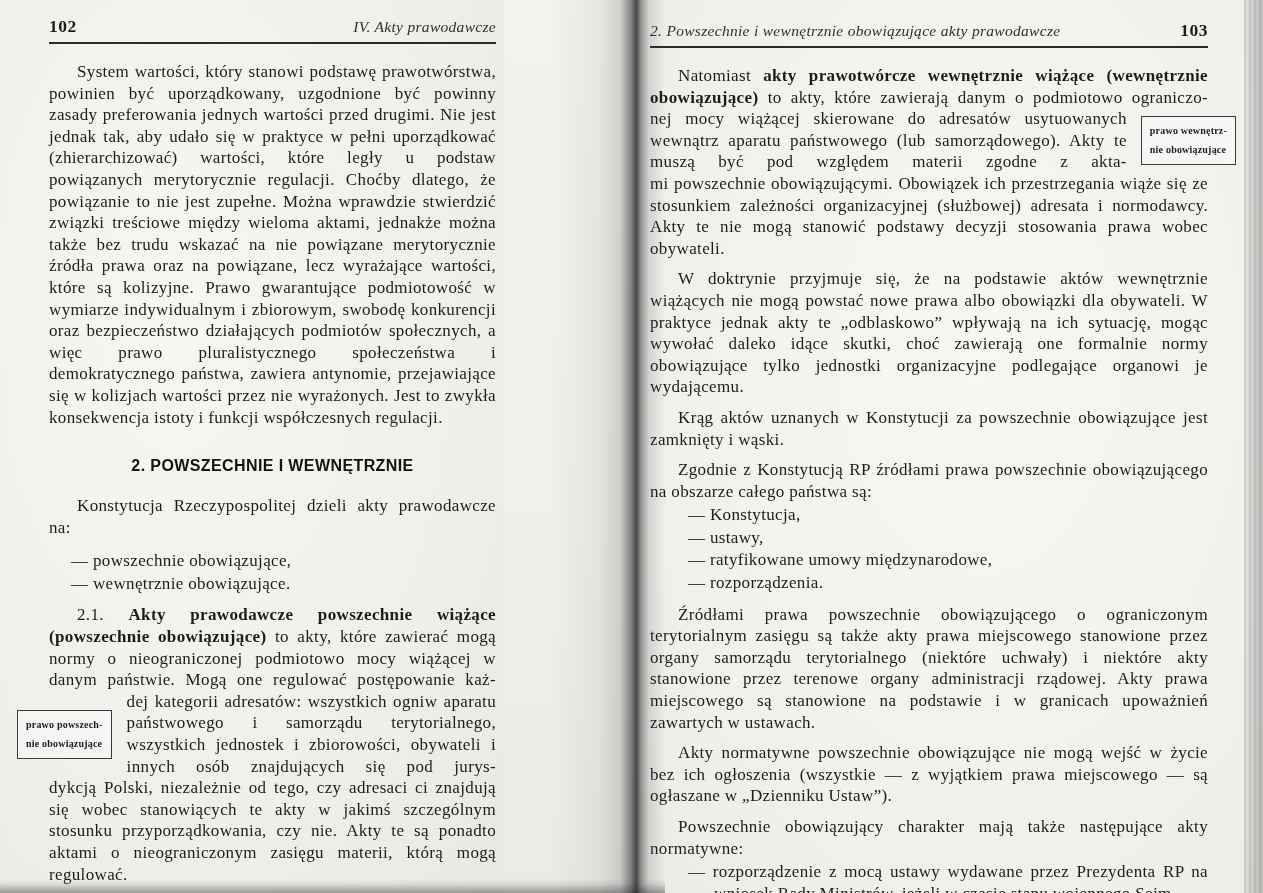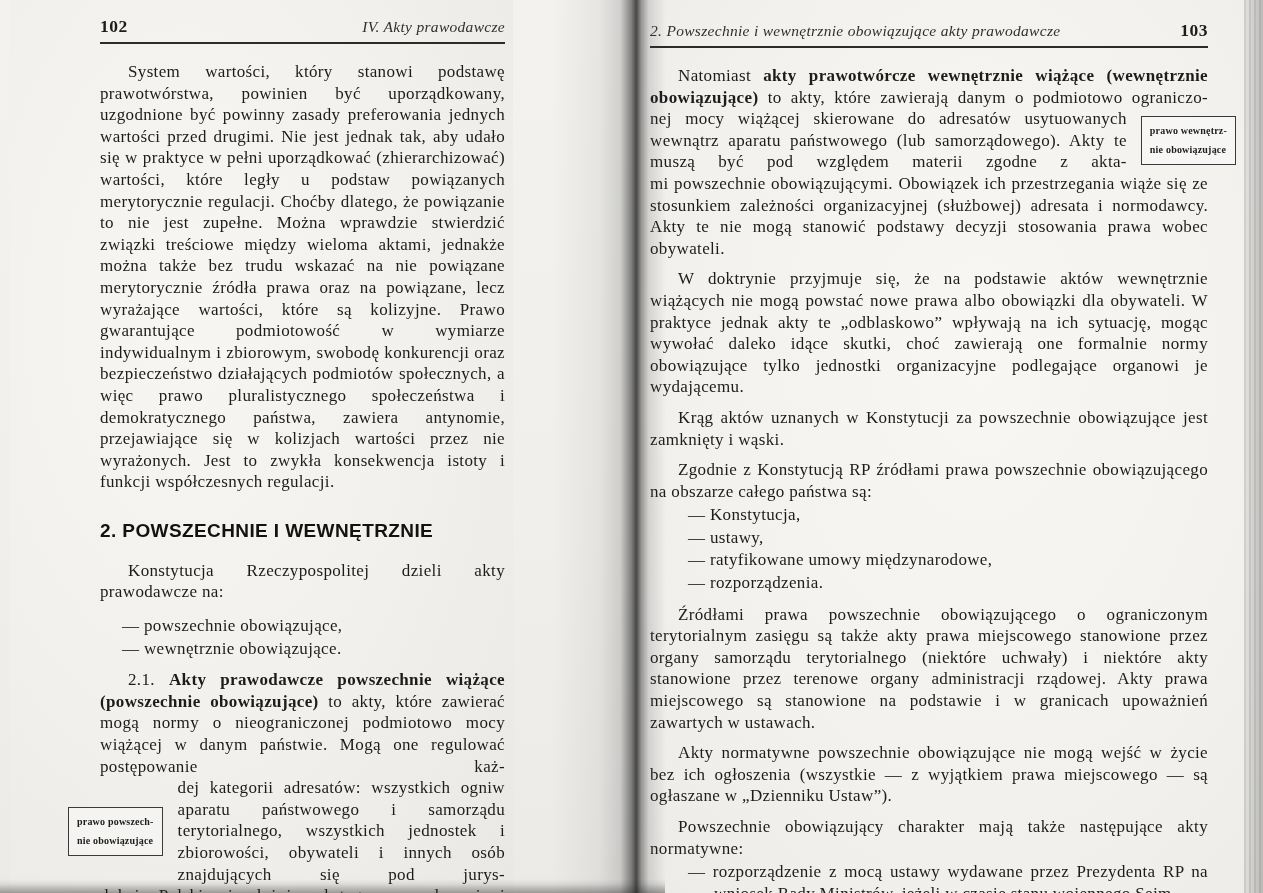--- a/index.html
+++ b/index.html
@@ -9,21 +9,21 @@
     font-family:"Liberation Serif","DejaVu Serif",serif;
   }
   .spread{
     position:relative;width:1263px;height:893px;
     background:linear-gradient(to bottom,#f3f2ef 0%,#f0efec 60%,#ebeae7 100%);
     color:#1c1c1c;
   }
   
   .page{position:absolute;top:0;height:893px;box-sizing:border-box;}
   .page-left{
-    left:10px;width:503px;padding:16px 8px 0 90px;
+    left:1px;width:503px;padding:16px 8px 0 48px;
     background:radial-gradient(ellipse at 35% 35%, #f7f6f3 0%, #f1f0ed 55%, #e9e8e4 100%);
   }
   .page-right{
     left:632px;width:631px;padding:20px 55px 0 18px;
     background:radial-gradient(ellipse at 55% 40%, #f8f7f4 0%, #f2f1ee 60%, #ecebe8 100%);
   }
   
   .page-head{
     display:flex;justify-content:space-between;align-items:baseline;
     border-bottom:2px solid #2b2b2b;
@@ -35,22 +35,22 @@
   .body-text{font-size:17px;line-height:21.6px;text-align:justify;letter-spacing:.35px;}
   .para{margin:0 0 9px 0;}
   .para.indent{text-indent:28px;}
   .cont{text-align-last:justify;}
   .after-block{margin-bottom:9px;}
   b{font-weight:bold;}
   
   .section-heading{
     margin:25px 0 17px 0;
     font-family:"Liberation Sans","DejaVu Sans",sans-serif;
-    font-weight:bold;font-size:19px;line-height:25px;
-    letter-spacing:.4px;color:#121212;
+    font-weight:bold;font-size:16px;line-height:25px;
+    text-align:center;letter-spacing:.4px;color:#121212;
     text-indent:0;
   }
   
   .dash-item{padding-left:50px;text-indent:-28px;margin:0 0 1px 0;}
   .page-right .dash-item{padding-left:64px;text-indent:-26px;}
   .list-block{margin:0 0 10px 0;}
   
   .wrap-row{display:flex;align-items:center;}
   .wrap-row-left{margin-left:-32px;}
   .margin-box{

